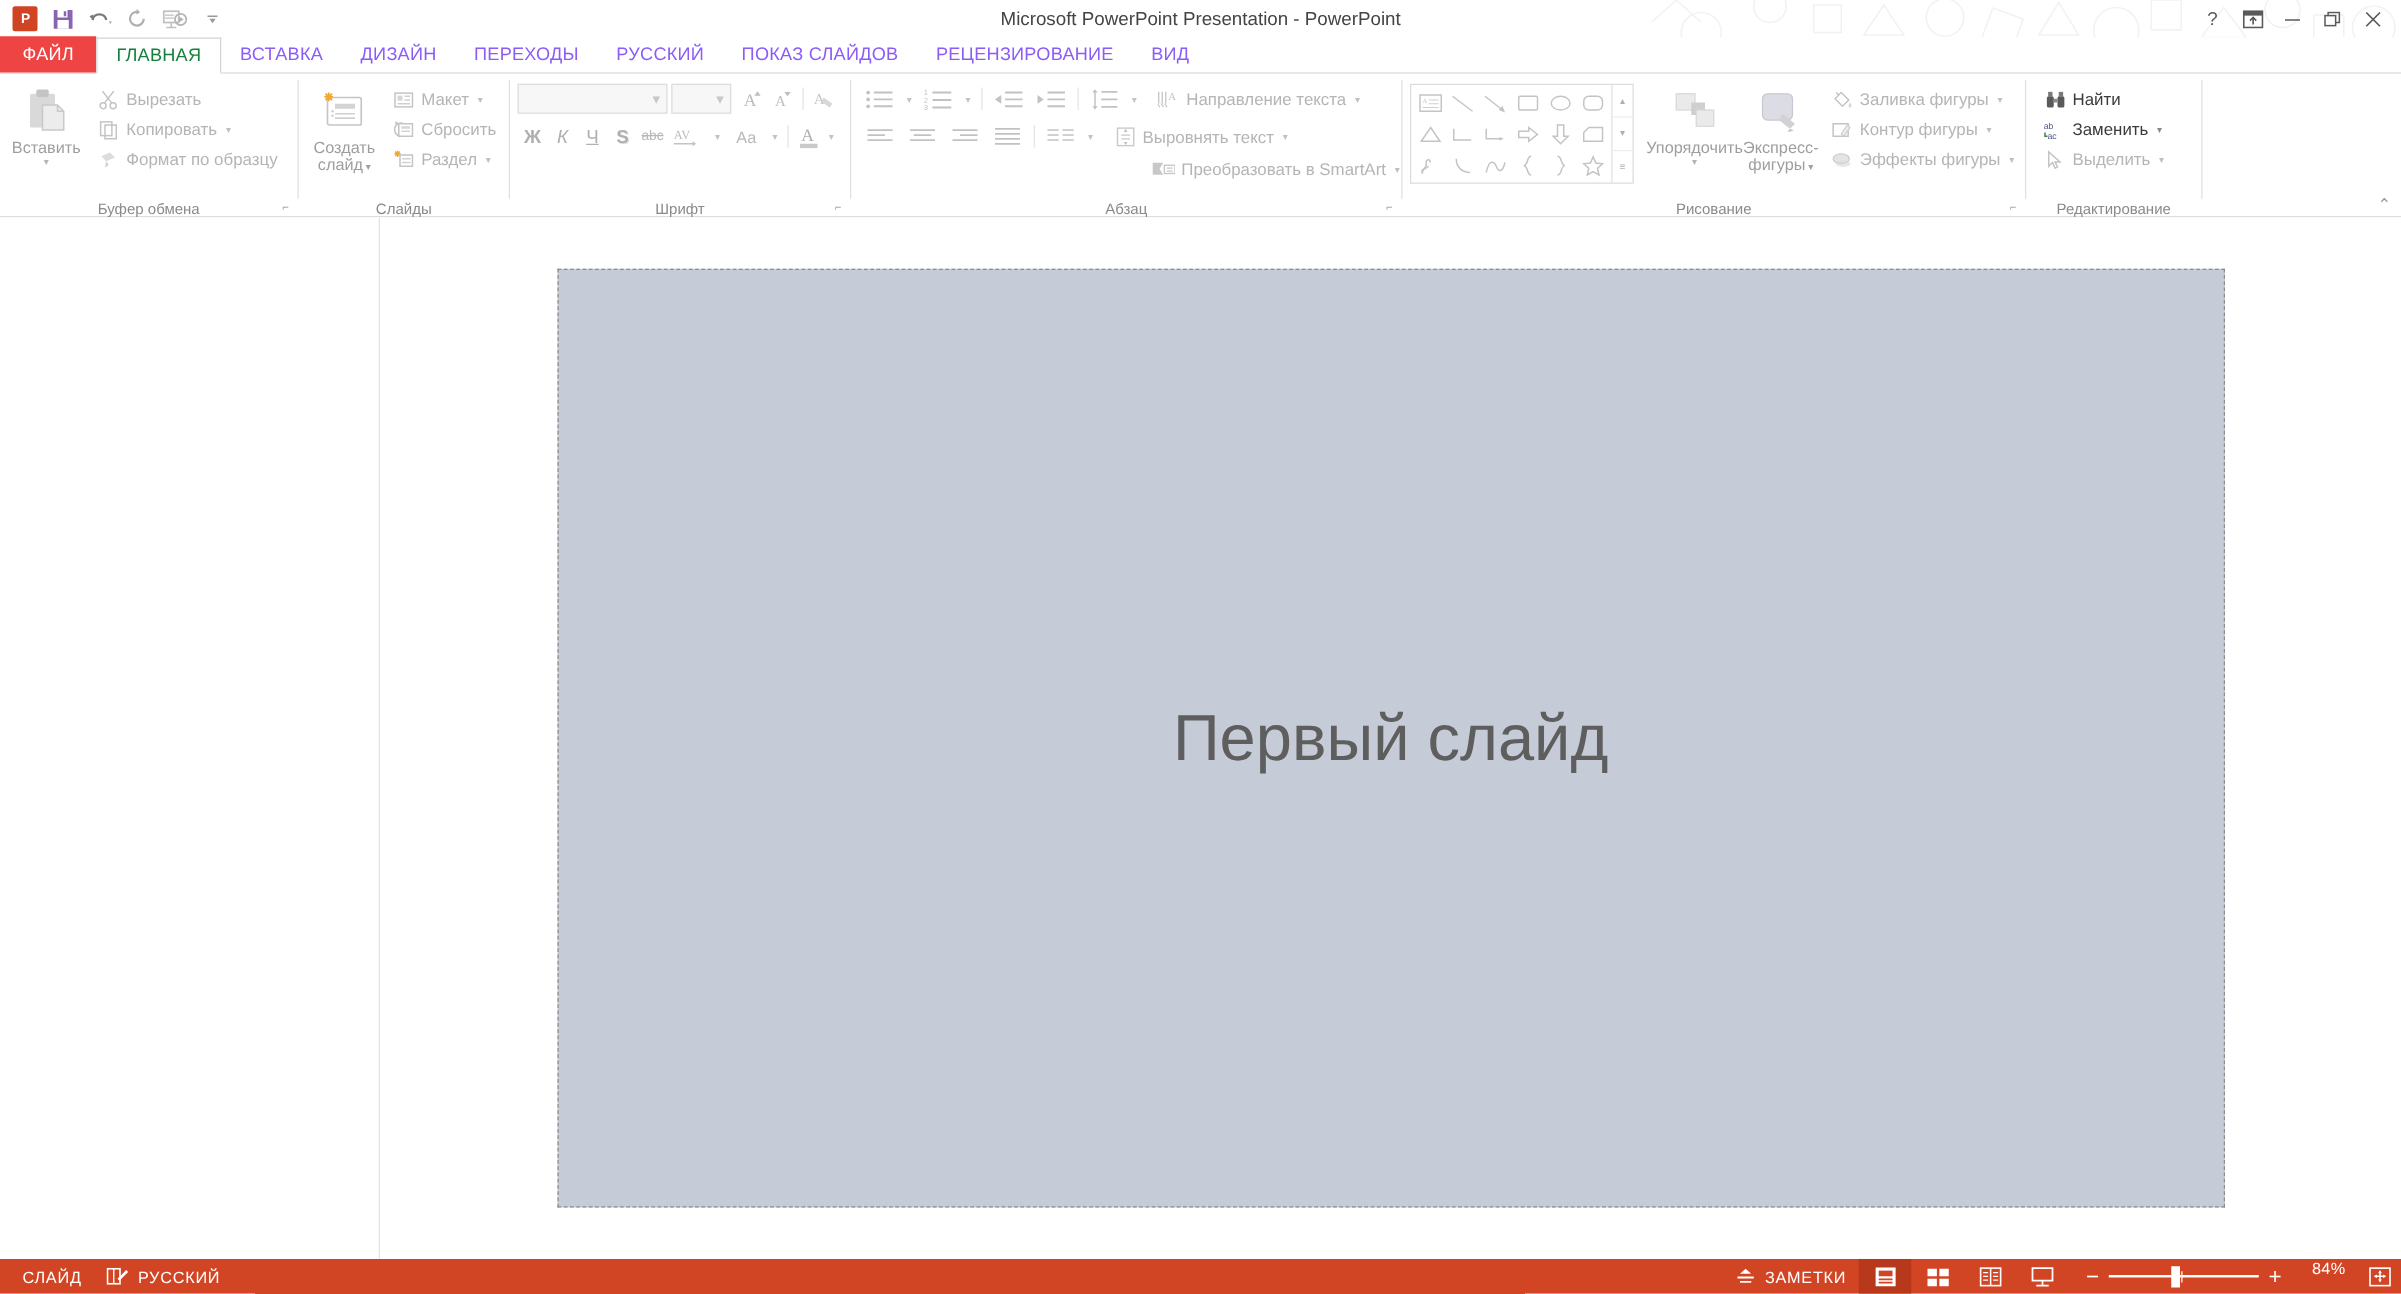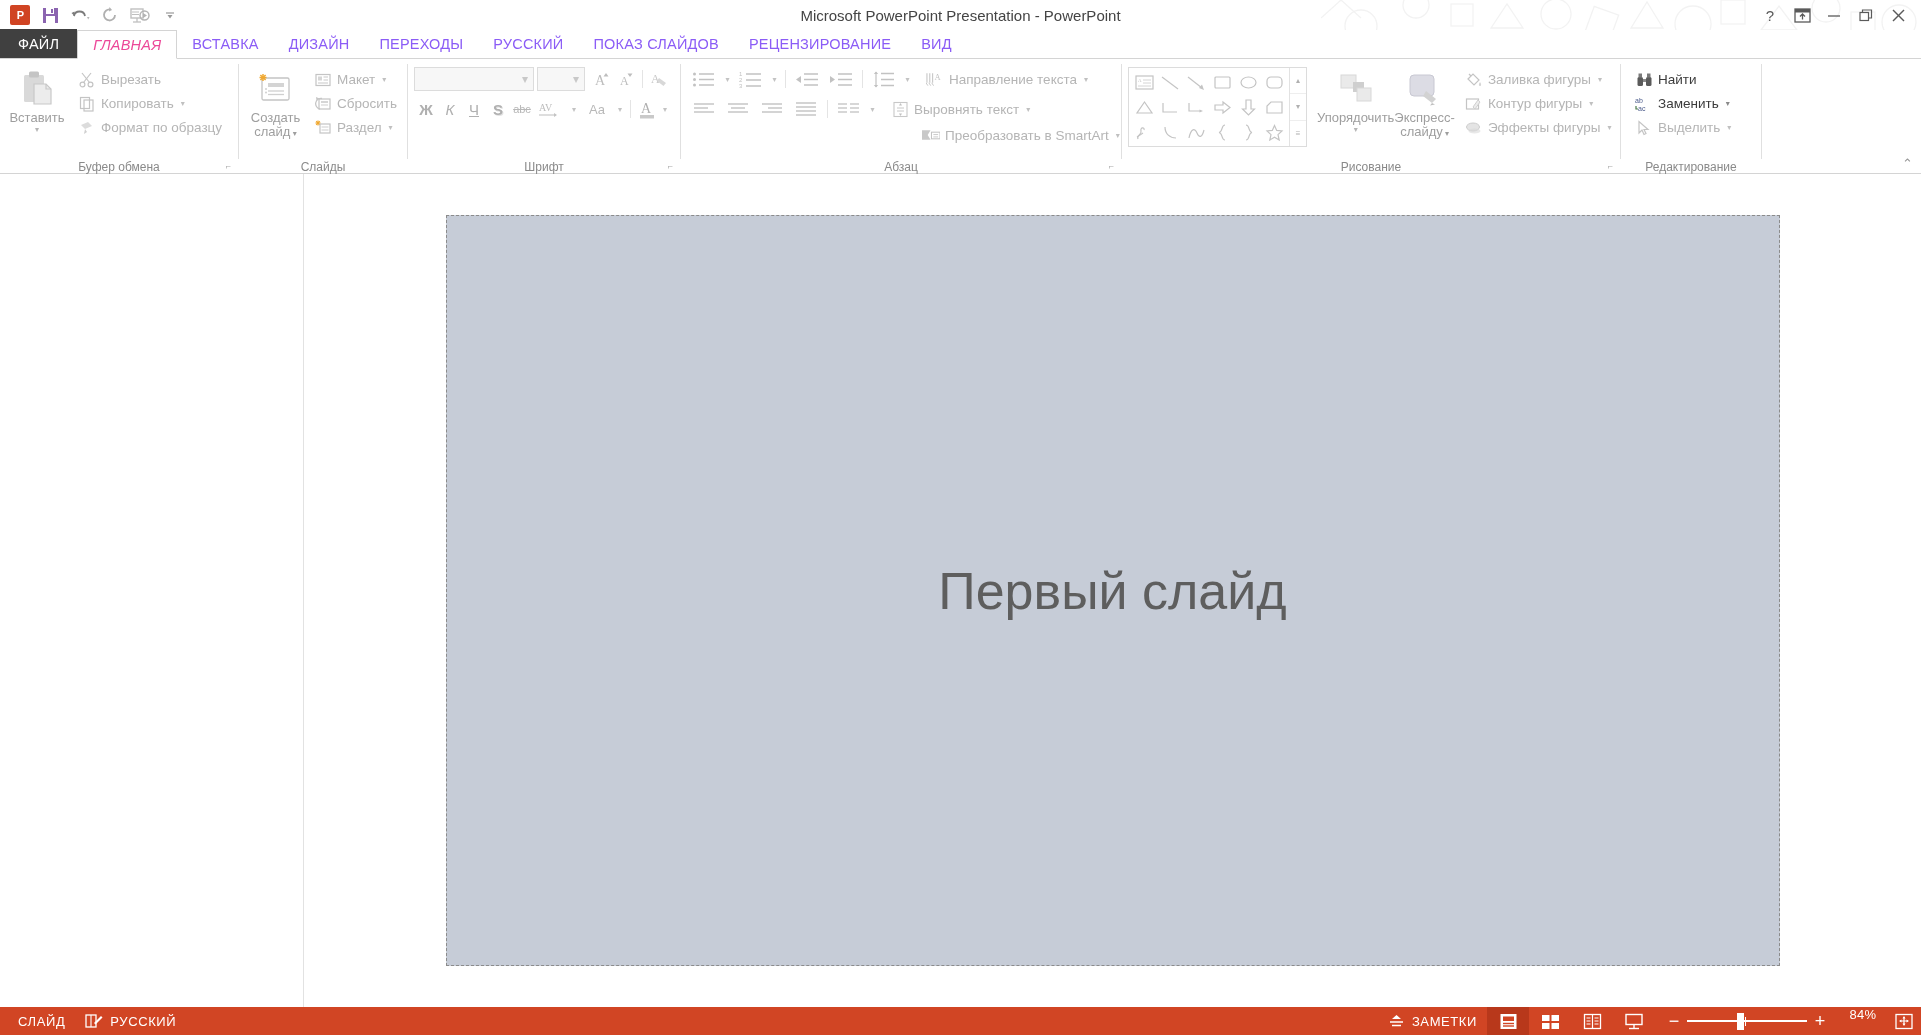--- a/index.html
+++ b/index.html
@@ -53,28 +53,28 @@
     background: #ffffff;
     border-bottom: 1px solid #d4d4d4;
     position: relative;
   }
   .tab {
     height: 29px; padding: 0 15px;
     display: flex; align-items: center;
     font-size: 14.5px; color: #8b5cf6; letter-spacing: .2px;
     cursor: default; white-space: nowrap;
   }
-  .tab.file { background: #404040; color: #fff; font-weight: normal; padding: 0 18px; }
+  .tab.file { background: #ef4444; color: #fff; font-weight: normal; padding: 0 18px; }
   .tab.active {
-    color: #ec4899;
+    color: #15803d;
     background: #fff;
     border: 1px solid #d4d4d4;
     border-bottom: 1px solid #fff;
     margin-bottom: -1px;
-    position: relative; z-index: 3; font-style: italic;
+    position: relative; z-index: 3;
   }
 
   
   .ribbon {
     height: 115px; flex: 0 0 115px;
     background: #fff;
     border-bottom: 1px solid #d4d4d4;
     display: flex;
     position: relative;
     color: #b8b8b8;
@@ -815,21 +815,21 @@
         <div class="bigbtn" style="width:74px">
           <div class="ic">
             <svg width="38" height="34" viewBox="0 0 38 34">
               <rect x="4" y="3" width="24" height="21" rx="4" fill="#dcdce4" stroke="#c8c8d2" stroke-width="1"></rect>
               <path d="M20 19 L30 27 L26 31 L17 24 Z" fill="#d2d2d2"></path>
               <path d="M26 31 L24 33.5 L29 32.5 Z" fill="#c0c0c0"></path>
             </svg>
           </div>
           <div class="lbl">Экспресс-</div>
           <div class="lbl" style="margin-top:0">
-            <span>слайду</span><span class="caret"> ▾</span>
+            <span>фигуры</span><span class="caret"> ▾</span>
           </div>
         </div>
 
         <div class="smallcol" style="margin-left:6px">
           <div class="smallbtn">
             <span class="ic">
               <svg width="17" height="16" viewBox="0 0 17 16">
                 <path d="M3 7 L8 2 L14 8 L9 13 Z" class="g" fill="#f4f4f4"></path>
                 <line x1="6" y1="4" x2="4" y2="2" class="g"></line>
                 <path d="M15 10 C16.5 12, 16.5 14, 15 14 C13.5 14, 13.5 12, 15 10 Z" fill="#d5d5d5"></path>

